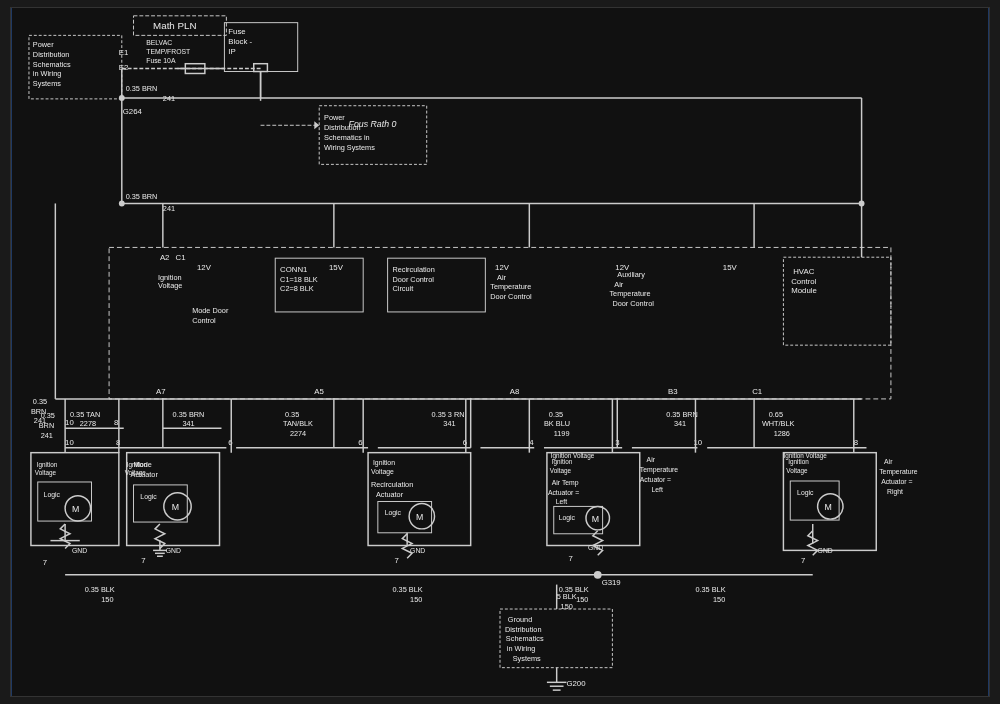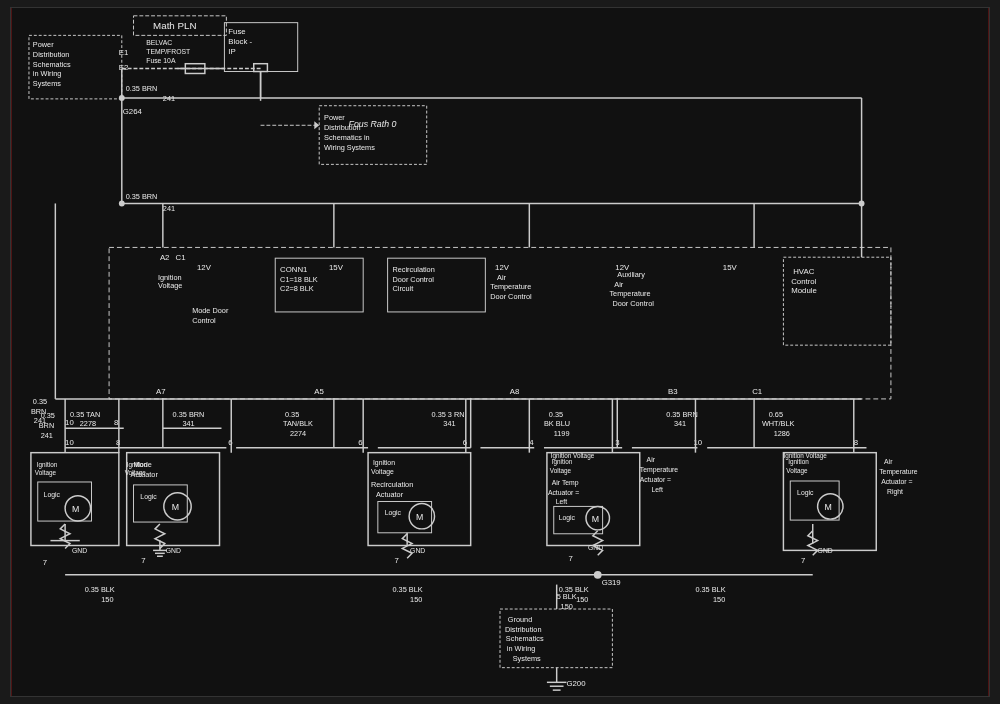--- a/index.html
+++ b/index.html
@@ -8,21 +8,21 @@
       width: 1000px;
       height: 704px;
       overflow: hidden;
       display: flex;
       align-items: center;
       justify-content: center;
     }
     .diagram-container {
       width: 980px;
       height: 690px;
-      background: #b91c1c;
+      background: #3b82f6;
       position: relative;
       border: 1px solid #333;
     }
     .diagram-svg {
       width: 100%;
       height: 100%;
     }
     svg text {
       font-family: Arial, sans-serif;
       fill: #e8e8e8;

